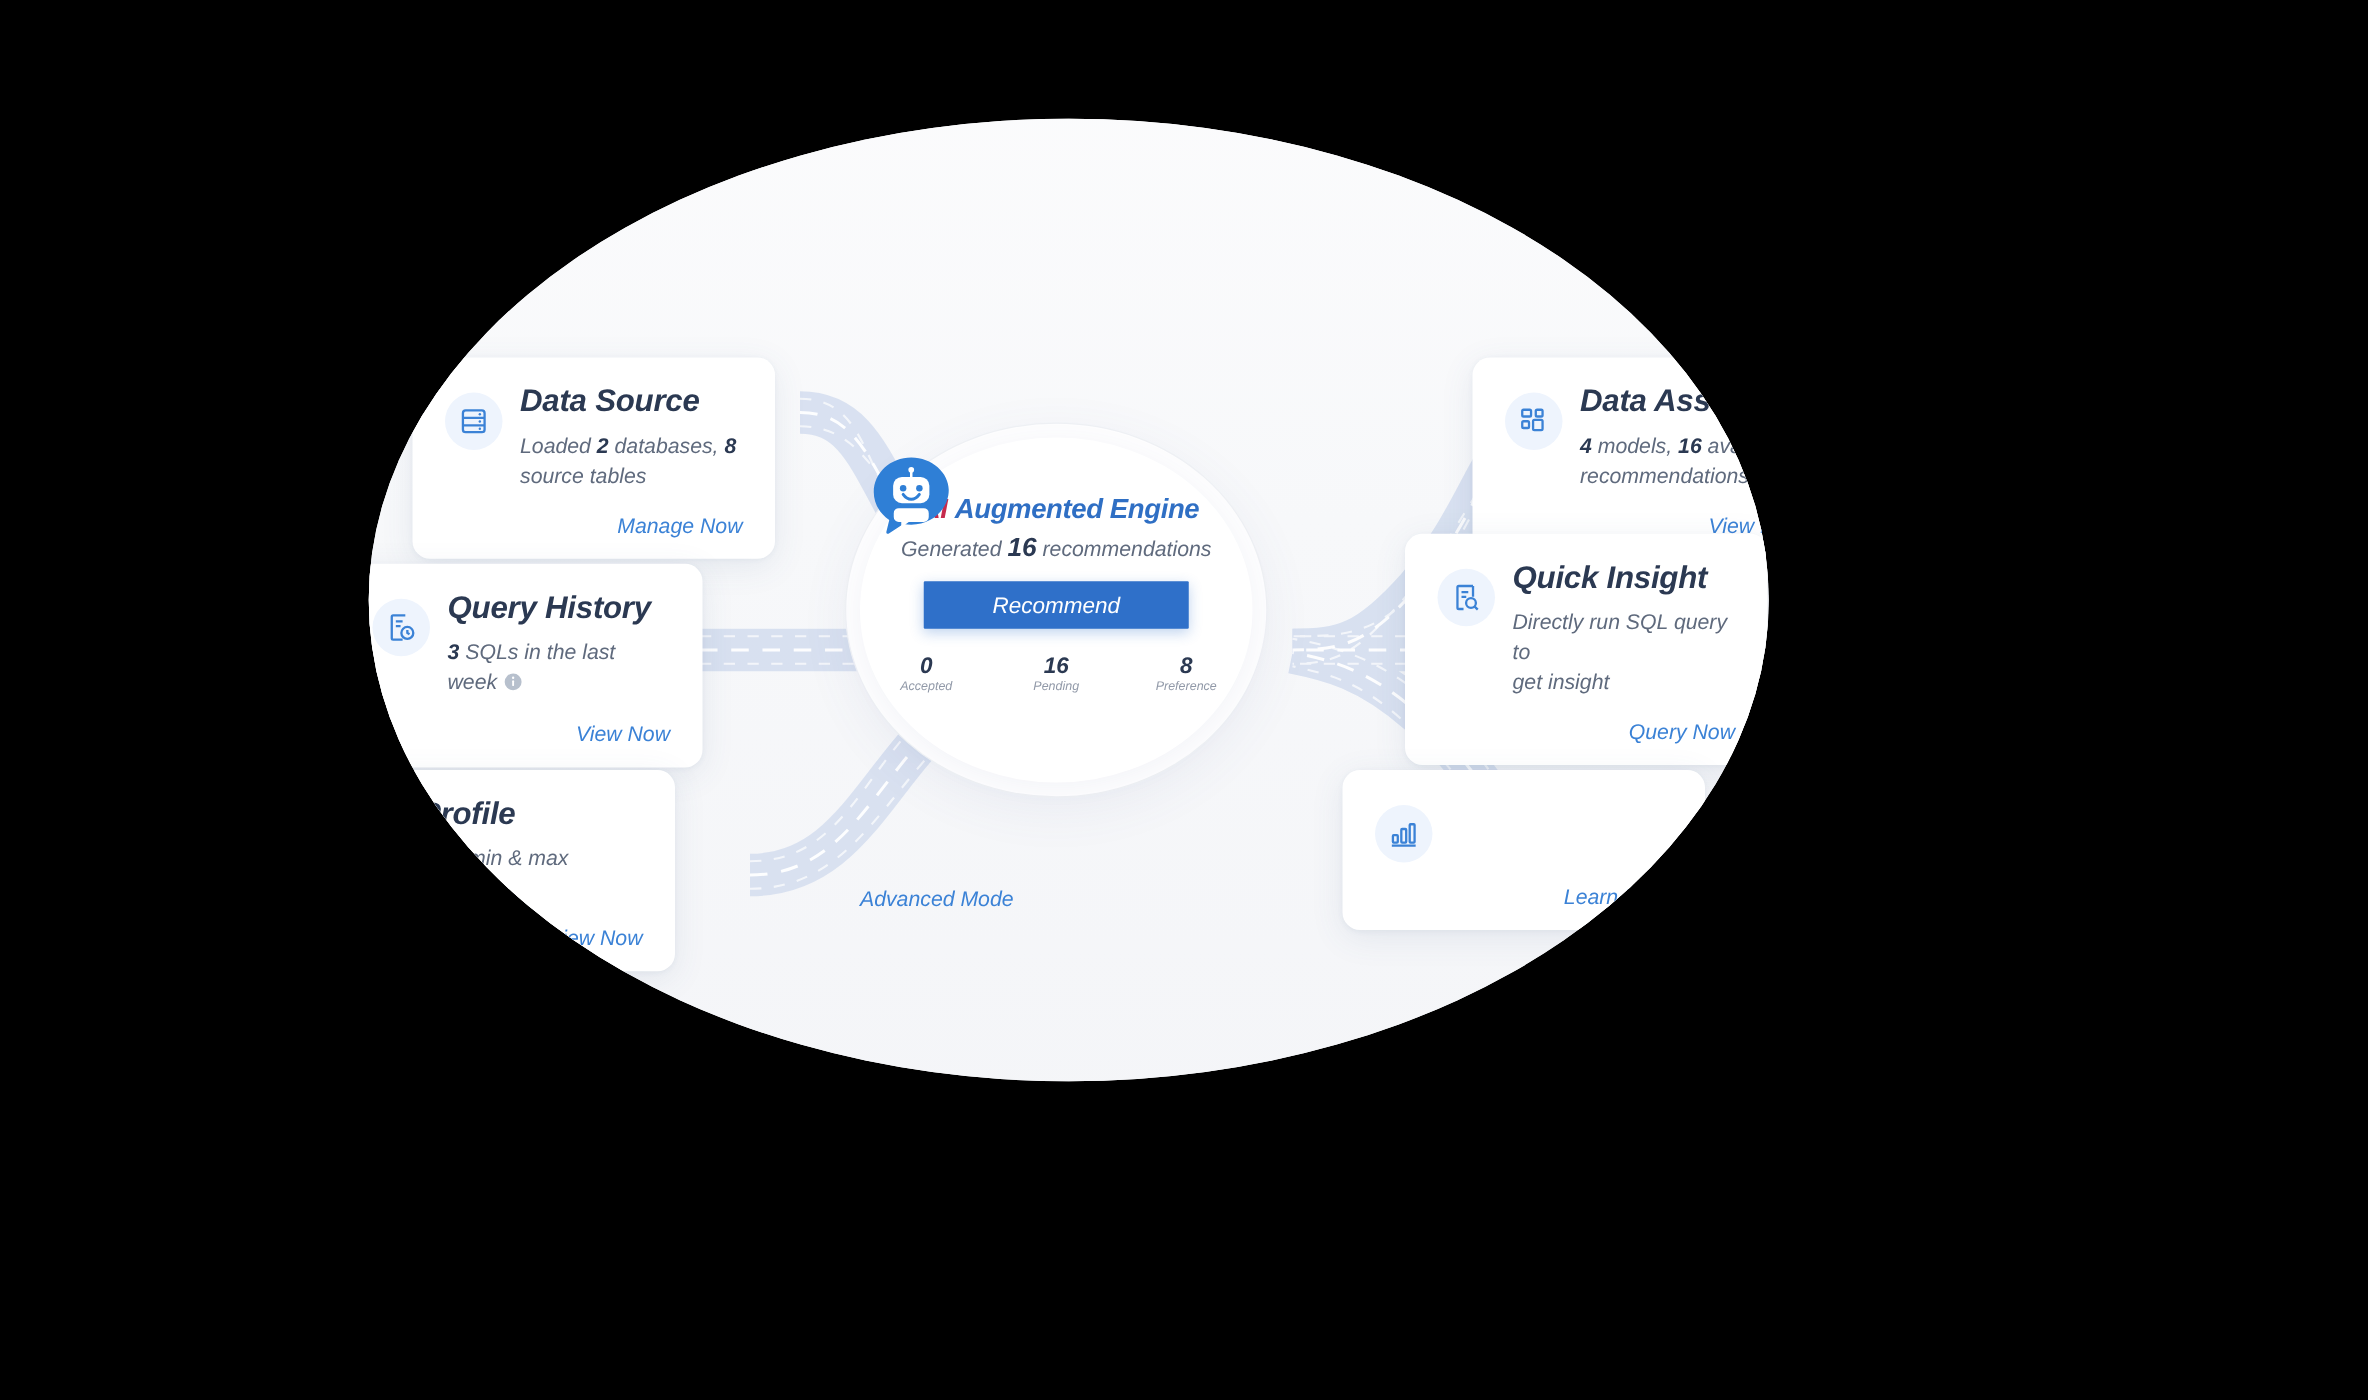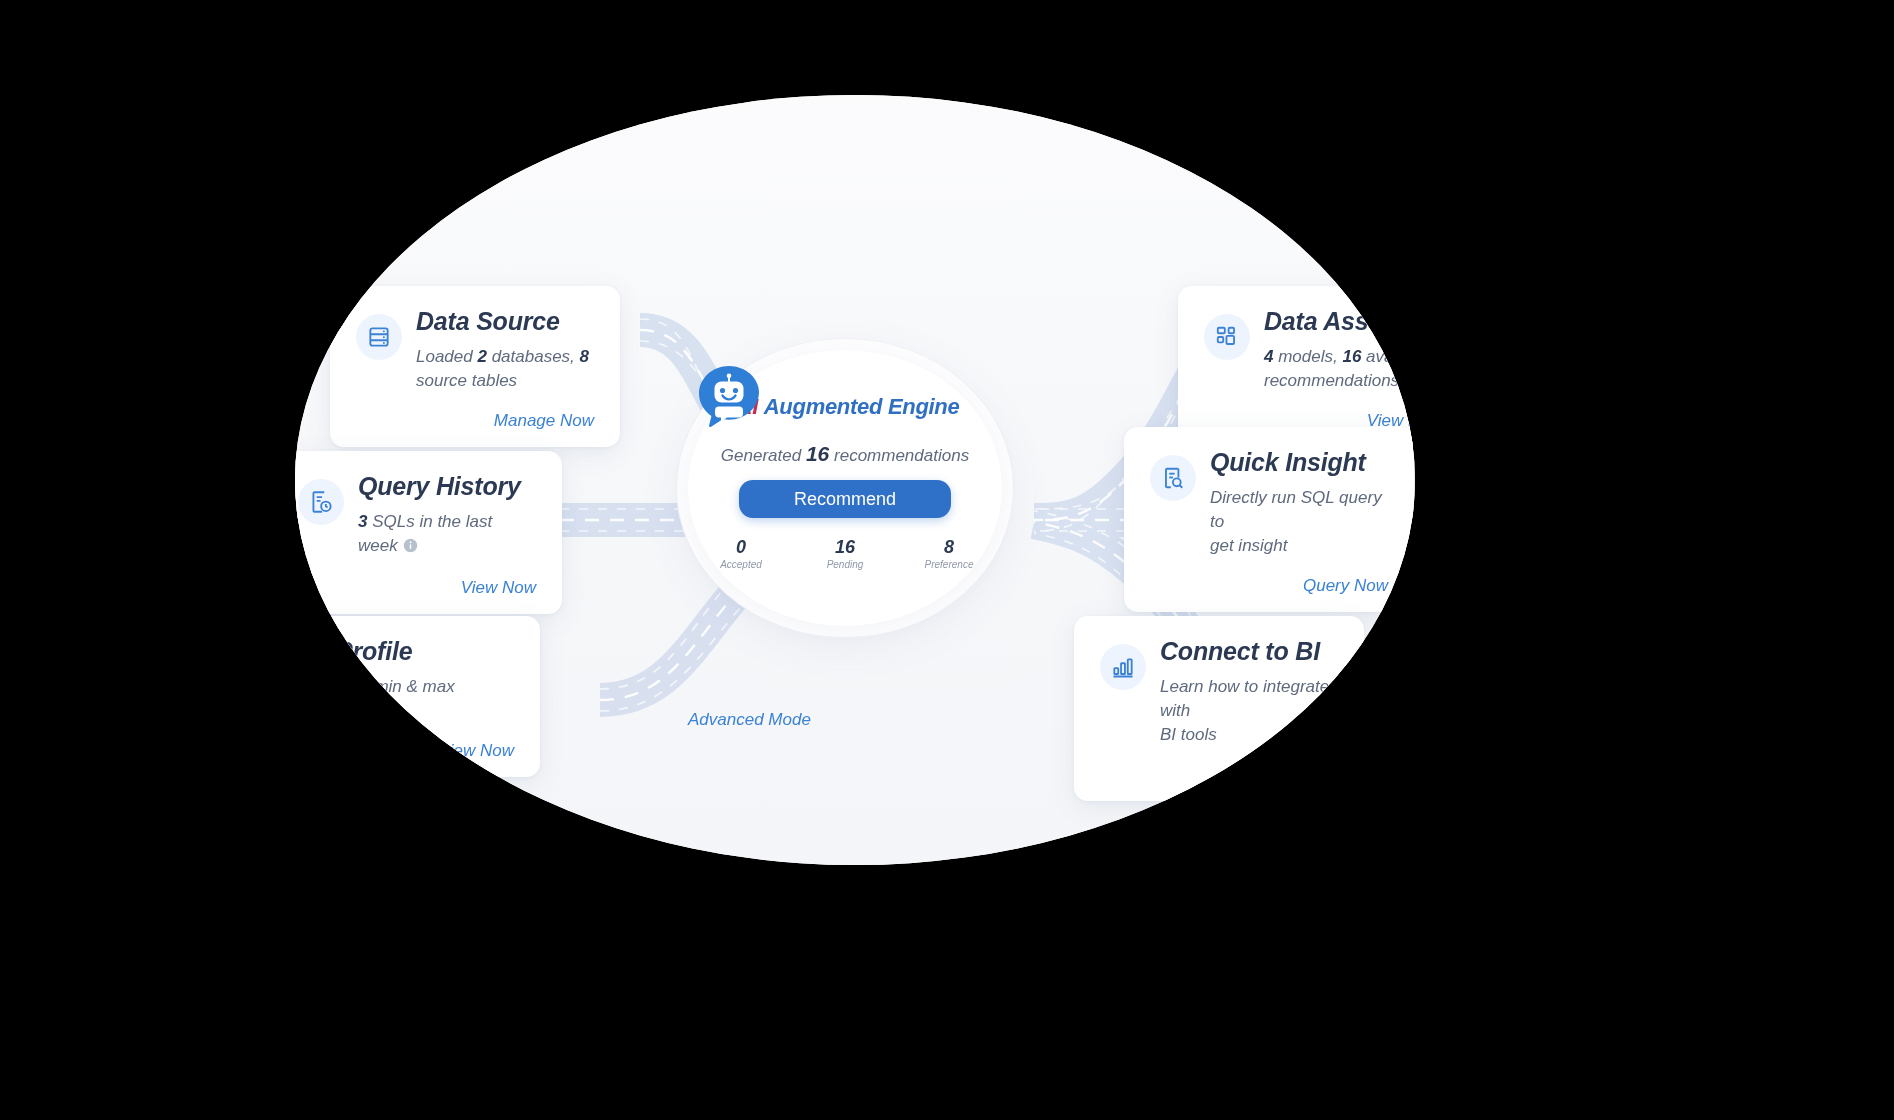--- a/index.html
+++ b/index.html
@@ -103,30 +103,30 @@
     font-size:22px; font-weight:800; font-style:italic; letter-spacing:-0.3px;
     white-space:nowrap;
   }
   #brand-ai { color:#c62b4d; }
   #brand-rest { color:#2f6fc4; }
   #robot-badge {
     position:absolute; left:697px; top:364px;
     width:64px; height:64px;
   }
   #gen-line {
-    margin-top:22px;
+    margin-top:7px;
     font-size:17px; font-style:italic; color:#5f6a7d; white-space:nowrap;
   }
   #gen-line b { font-weight:700; font-size:21px; color:#2b3952; font-style:italic; }
   #recommend-btn {
     margin-top:14px;
     width:212px; height:38px;
     background:#2f70c9;
-    border-radius:14px;
-    color:#fff; font-size:18px; 
+    border-radius:1px;
+    color:#fff; font-size:18px; font-style:italic;
     display:flex; align-items:center; justify-content:center;
     cursor:pointer; border:none;
     box-shadow:0 3px 10px rgba(47,112,201,0.30);
     font-family:"Liberation Sans", sans-serif;
   }
   #stats { margin-top:18px; display:flex; gap:30px; }
   .stat { text-align:center; width:74px; }
   .stat-val { font-size:18px; font-weight:700; font-style:italic; color:#2b3952; line-height:1.25; }
   .stat-lbl { font-size:10px; font-style:italic; color:#9199a8; line-height:1.25; }
   #advanced-mode {
@@ -282,24 +282,20 @@
       <div class="card right" id="card-connect-bi">
         <div class="card-row">
           <div class="card-ico">
             <svg width="26" height="26" viewBox="0 0 24 24" fill="none" stroke="#3b82d6" stroke-width="1.7">
               <rect x="4" y="13" width="3.6" height="5.5" rx="0.6"></rect>
               <rect x="10.2" y="8.5" width="3.6" height="10" rx="0.6"></rect>
               <rect x="16.4" y="5" width="3.6" height="13.5" rx="0.6"></rect>
               <line x1="3.2" y1="20.8" x2="20.8" y2="20.8"></line>
             </svg>
           </div>
-          <div class="card-body">
-            <div class="card-title">Connect to BI</div>
-            <div class="card-desc"><span>Learn how to integrate with</span><br><span>BI tools</span></div>
-          </div>
         </div>
         <div class="card-link">Learn More</div>
       </div>
 
       <div id="hub-outer"></div>
       <div id="hub-inner"></div>
 
       <div id="hub-content">
         <div id="brand">
           <div id="brand-text"><span id="brand-ai">AI</span>&nbsp;<span id="brand-rest">Augmented Engine</span></div>

